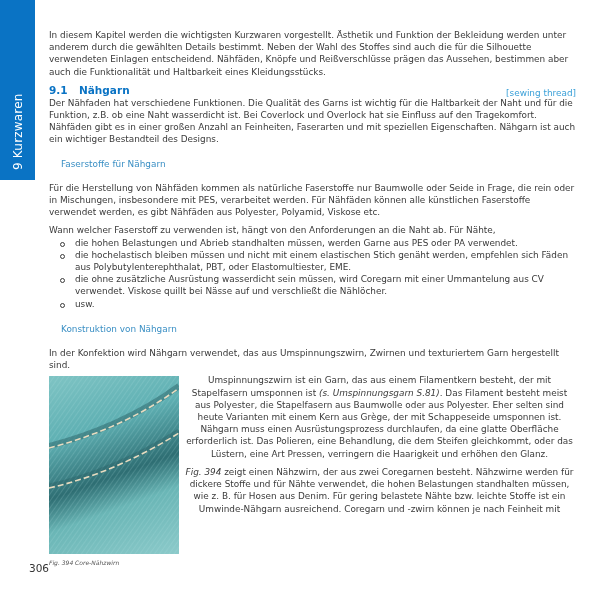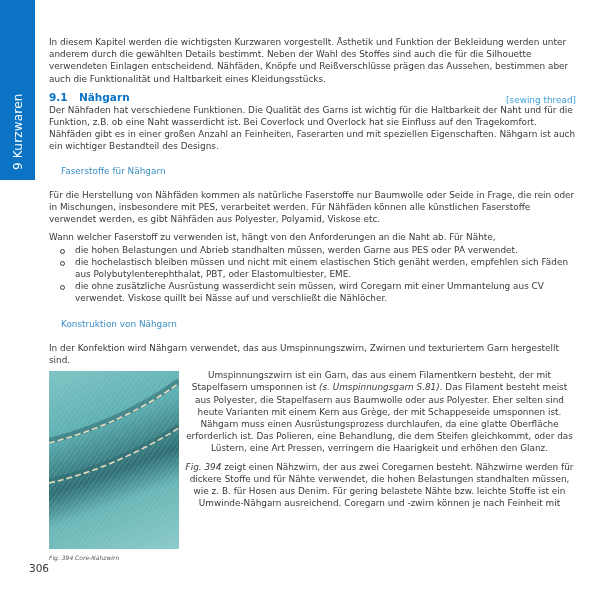--- a/index.html
+++ b/index.html
@@ -2,21 +2,21 @@
 <html><head>
 <meta charset="utf-8">
 <style>
   html, body { margin: 0; padding: 0; background: #ffffff; }
   body { width: 600px; height: 600px; position: relative; overflow: hidden;
          font-family: "DejaVu Sans", sans-serif; color: #3a3a3a; }
   .side-tab { position: absolute; left: 0; top: 0; width: 35px; height: 180px; background: #0a73c4; }
   .side-tab span { position: absolute; left: 9px; bottom: 10px; transform-origin: left bottom;
          transform: rotate(-90deg) translateX(0) translateY(16px); white-space: nowrap;
          color: #ffffff; font-size: 12px; letter-spacing: 0.2px; }
-  .page { position: absolute; left: 49px; top: 36px; width: 527px; font-size: 8.9px; line-height: 12.2px; }
+  .page { position: absolute; left: 49px; top: 29px; width: 527px; font-size: 8.9px; line-height: 12.2px; }
   p { margin: 0 0 6px 0; }
   .h2 { position: relative; margin: 0; height: 13px; }
   .h2 .num { color: #0a73c4; font-weight: bold; font-size: 10.5px; position: absolute; left: 0; top: 0; }
   .h2 .title { color: #0a73c4; font-weight: bold; font-size: 10.5px; position: absolute; left: 30px; top: 0; }
   .h2 .term { color: #3aa0d8; position: absolute; right: 0; top: 3px; font-size: 8.9px; }
   .h3 { color: #3a8fc4; margin: 12px; font-size: 8.9px; }
   ul.bullets { list-style: none; margin: 0 0 13px 0; padding: 0; }
   ul.bullets li { position: relative; padding-left: 26px; }
   ul.bullets li::before { content: ""; position: absolute; left: 11px; top: 5px; width: 3px; height: 3px;
          border: 1px solid #3a3a3a; border-radius: 50%; }
@@ -46,20 +46,21 @@
   </div>
   <p>Der Nähfaden hat verschiedene Funktionen. Die Qualität des Garns ist wichtig für die Haltbarkeit der Naht und für die Funktion, z.B. ob eine Naht wasserdicht ist. Bei Coverlock und Overlock hat sie Einfluss auf den Tragekomfort. Nähfäden gibt es in einer großen Anzahl an Feinheiten, Faserarten und mit speziellen Eigenschaften. Nähgarn ist auch ein wichtiger Bestandteil des Designs.</p>
 
   <div class="h3">Faserstoffe für Nähgarn</div>
   <p>Für die Herstellung von Nähfäden kommen als natürliche Faserstoffe nur Baumwolle oder Seide in Frage, die rein oder in Mischungen, insbesondere mit PES, verarbeitet werden. Für Nähfäden können alle künstlichen Faserstoffe verwendet werden, es gibt Nähfäden aus Polyester, Polyamid, Viskose etc.</p>
   <div>Wann welcher Faserstoff zu verwenden ist, hängt von den Anforderungen an die Naht ab. Für Nähte,</div>
   <ul class="bullets">
     <li>die hohen Belastungen und Abrieb standhalten müssen, werden Garne aus PES oder PA verwendet.</li>
     <li>die hochelastisch bleiben müssen und nicht mit einem elastischen Stich genäht werden, empfehlen sich Fäden aus Polybutylenterephthalat, PBT, oder Elastomultiester, EME.</li>
     <li>die ohne zusätzliche Ausrüstung wasserdicht sein müssen, wird Coregarn mit einer Ummantelung aus CV verwendet. Viskose quillt bei Nässe auf und verschließt die Nählöcher.</li>
+    <li>usw.</li>
   </ul>
 
   <div class="h3">Konstruktion von Nähgarn</div>
   <div>In der Konfektion wird Nähgarn verwendet, das aus Umspinnungszwirn, Zwirnen und texturiertem Garn hergestellt sind.</div>
 
   <div class="fig-block">
     <div class="fig">
       <svg width="130" height="178" viewBox="0 0 130 178">
         <defs>
           <pattern id="twill" width="4" height="4" patternUnits="userSpaceOnUse" patternTransform="rotate(35)">

